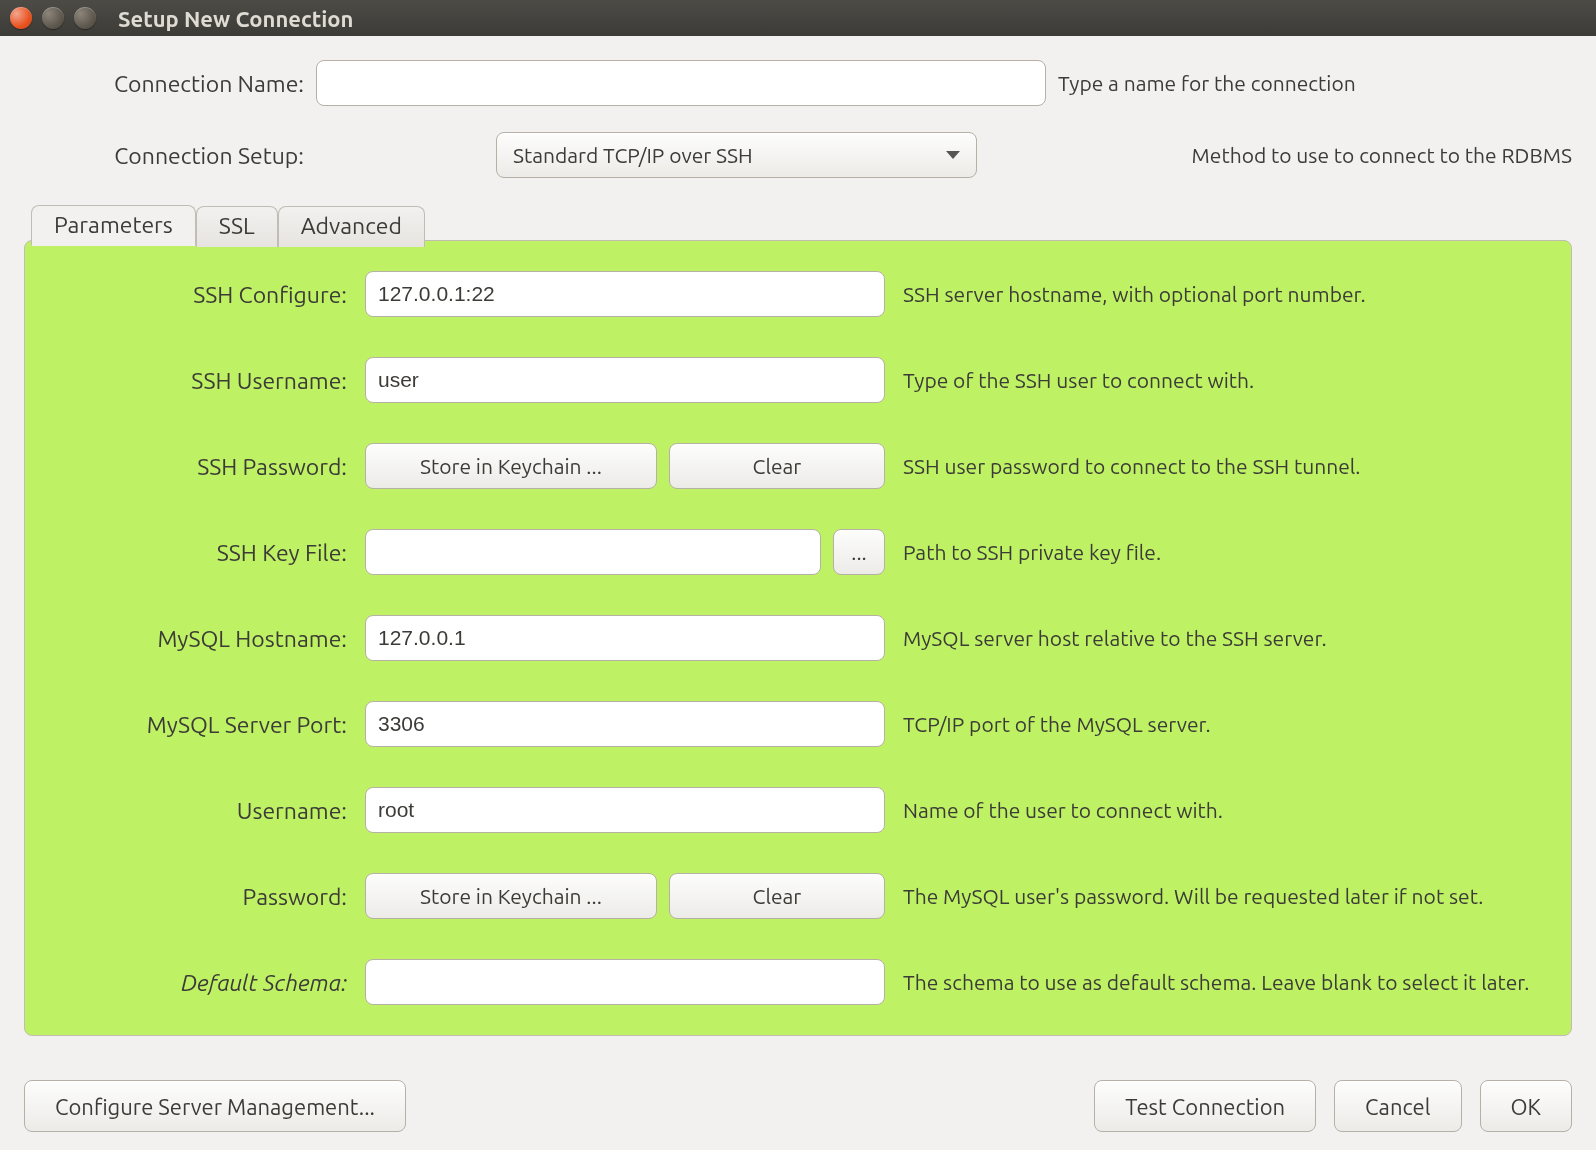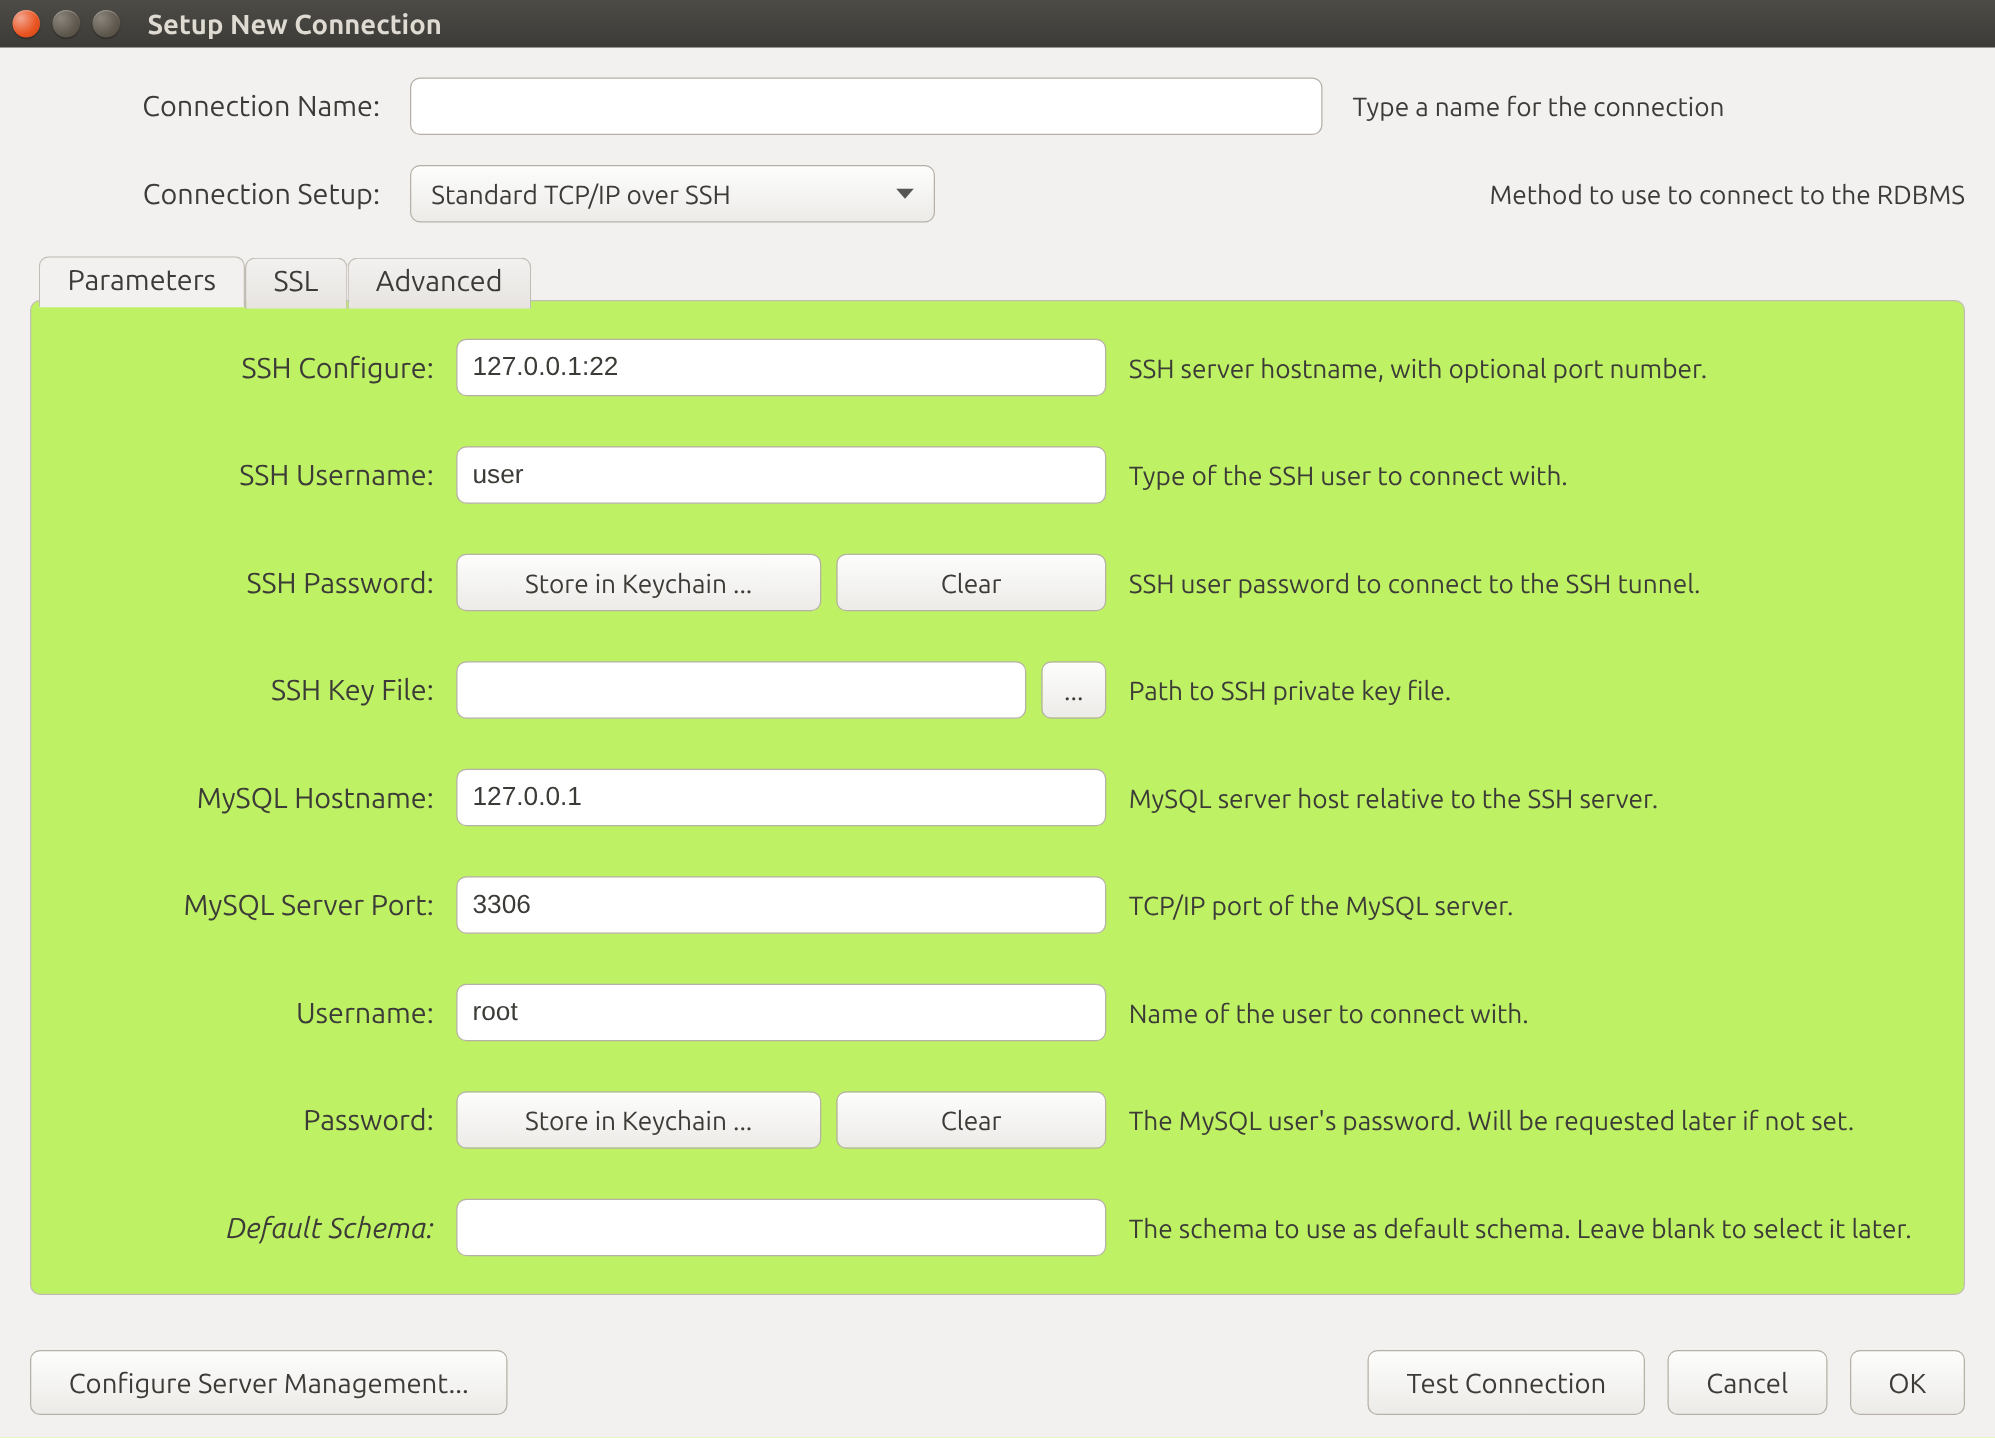--- a/index.html
+++ b/index.html
@@ -48,21 +48,20 @@
     display:flex;
     flex-direction:column;
   }
   .toprow {
     display:grid;
     grid-template-columns: 280px 730px 1fr;
     align-items:center;
     column-gap: 12px;
     row-gap: 26px;
     margin-bottom: 26px;
-    gap: 24px;
   }
   .label {
     text-align:right;
     font-size: 23px;
     color: #3c3b37;
   }
   .hint {
     font-size: 21px;
     color:#3c3b37;
   }
@@ -70,21 +69,22 @@
     height: 46px;
     border: 1px solid #b6b0a6;
     border-radius: 8px;
     background: #ffffff;
     font-size: 21px;
     padding: 0 12px;
     color:#3c3b37;
   }
   input.text::placeholder { color:#8a867e; }
   .combo {
-    width: 420px;
+    width: 481px;
+    margin-left: 180px;
     display:flex;
     align-items:center;
     justify-content:space-between;
     background: linear-gradient(#fdfdfc,#ecebe8);
     padding: 0 16px;
     cursor:pointer;
     box-shadow: inset 0 1px 0 #fff;
   }
   .combo .caret {
     width:0;height:0;border-left:7px solid transparent;border-right:7px solid transparent;border-top:8px solid #555;

